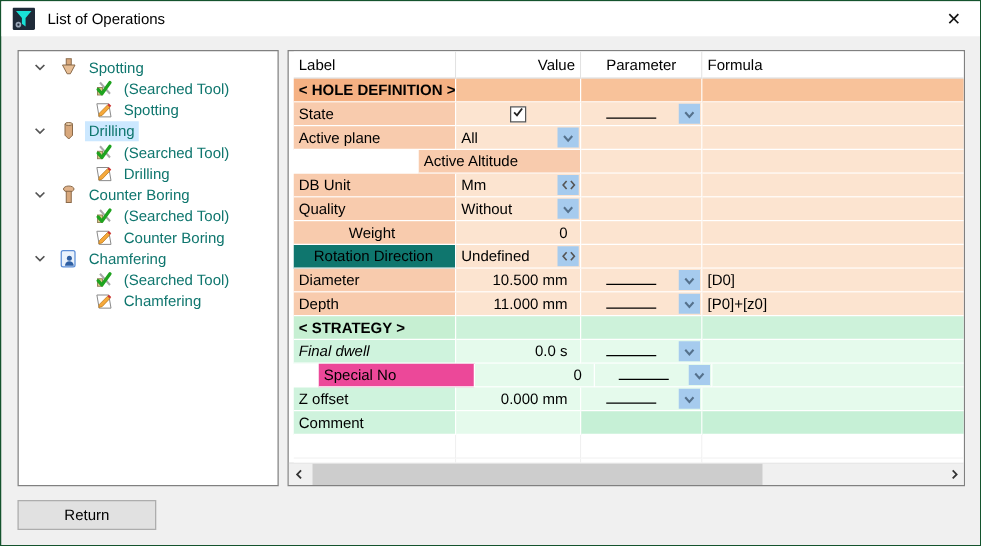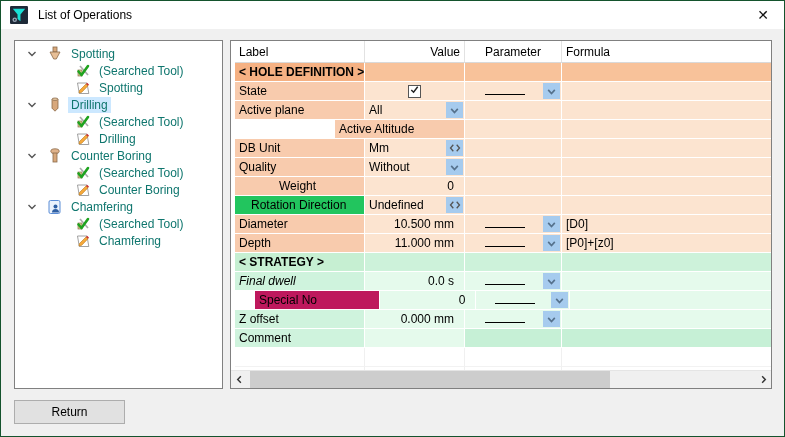--- a/index.html
+++ b/index.html
@@ -302,21 +302,21 @@
           <div class="g-cell c-label" style="background: rgb(248, 203, 173); padding-left: 44px;">Weight</div>
           <div class="g-cell c-value val-right" style="background: rgb(252, 228, 208);">
             <span>0</span>
           </div>
           <div class="g-cell c-param" style="background: rgb(252, 228, 208);"></div>
           <div class="g-cell c-formula" style="background: rgb(252, 228, 208);">
             <span></span>
           </div>
         </div>
         <div class="g-row">
-          <div class="g-cell c-label" style="background: #22c55e; padding-left: 16px;">Rotation Direction</div>
+          <div class="g-cell c-label" style="background: #0f766e; padding-left: 16px;">Rotation Direction</div>
           <div class="g-cell c-value val-left" style="background: rgb(252, 228, 208);">
             <span>Undefined</span>
             <span class="spin">
               <svg viewBox="0 0 12 10">
                 <path d="M4.3 1.8 L1.5 5 L4.3 8.2 M7.7 1.8 L10.5 5 L7.7 8.2" fill="none" stroke="#555" stroke-width="1.3"></path>
               </svg>
             </span>
           </div>
           <div class="g-cell c-param" style="background: rgb(252, 228, 208);"></div>
           <div class="g-cell c-formula" style="background: rgb(252, 228, 208);">
@@ -374,21 +374,21 @@
               <svg viewBox="0 0 10 10">
                 <path d="M2 3.5 L5 6.8 L8 3.5" fill="none" stroke="#55718C" stroke-width="1.5"></path>
               </svg>
             </span>
           </div>
           <div class="g-cell c-formula" style="background: rgb(229, 250, 236);">
             <span></span>
           </div>
         </div>
         <div class="g-row">
-          <div class="g-cell c-label" style="background: #be185d; margin-left: 24px;">Special No</div>
+          <div class="g-cell c-label" style="background: #ec4899; margin-left: 24px;">Special No</div>
           <div class="g-cell c-value val-right" style="background: rgb(229, 250, 236);">
             <span>0</span>
           </div>
           <div class="g-cell c-param param-has-dd" style="background: rgb(229, 250, 236);">
             <span class="pline"></span>
             <span class="dd">
               <svg viewBox="0 0 10 10">
                 <path d="M2 3.5 L5 6.8 L8 3.5" fill="none" stroke="#55718C" stroke-width="1.5"></path>
               </svg>
             </span>

